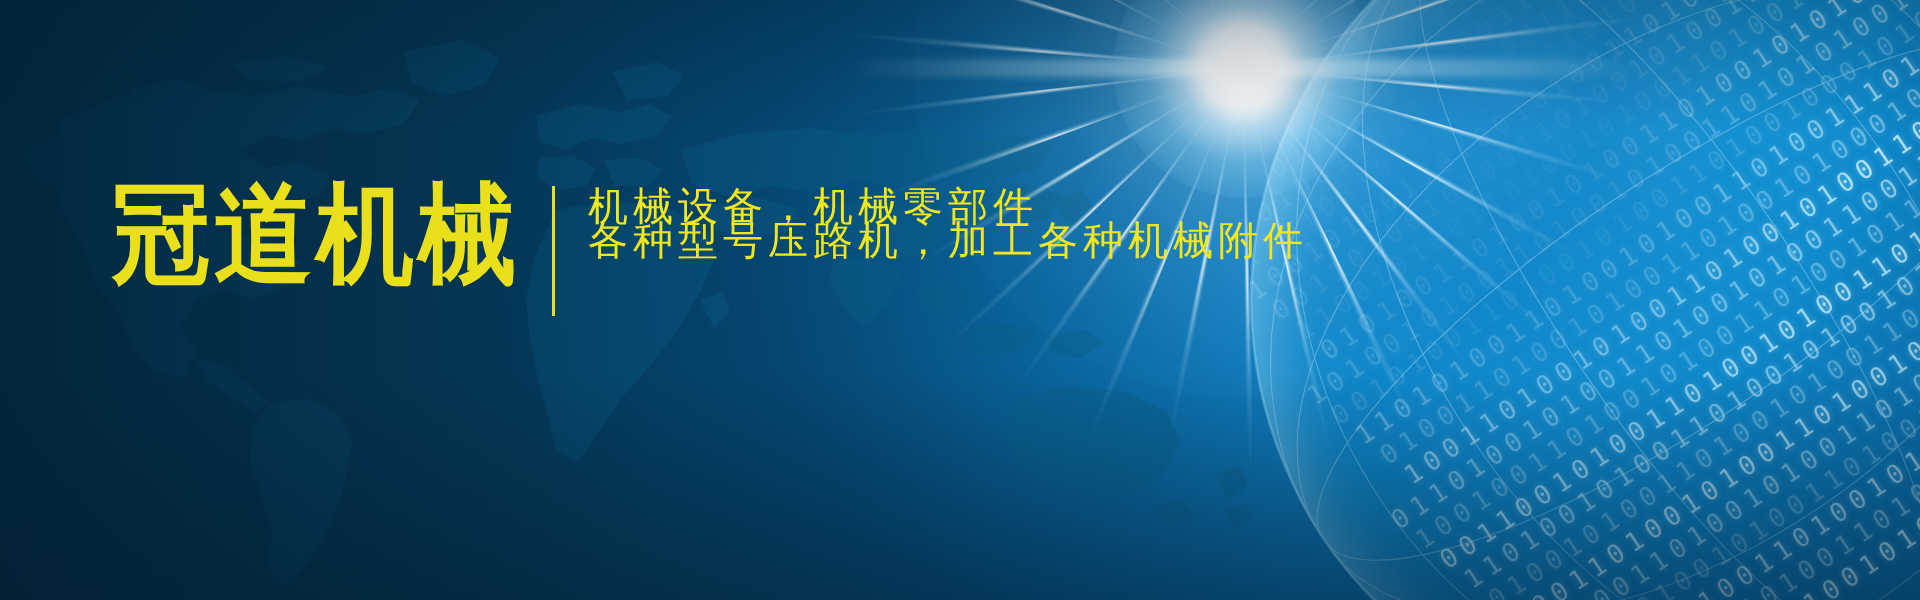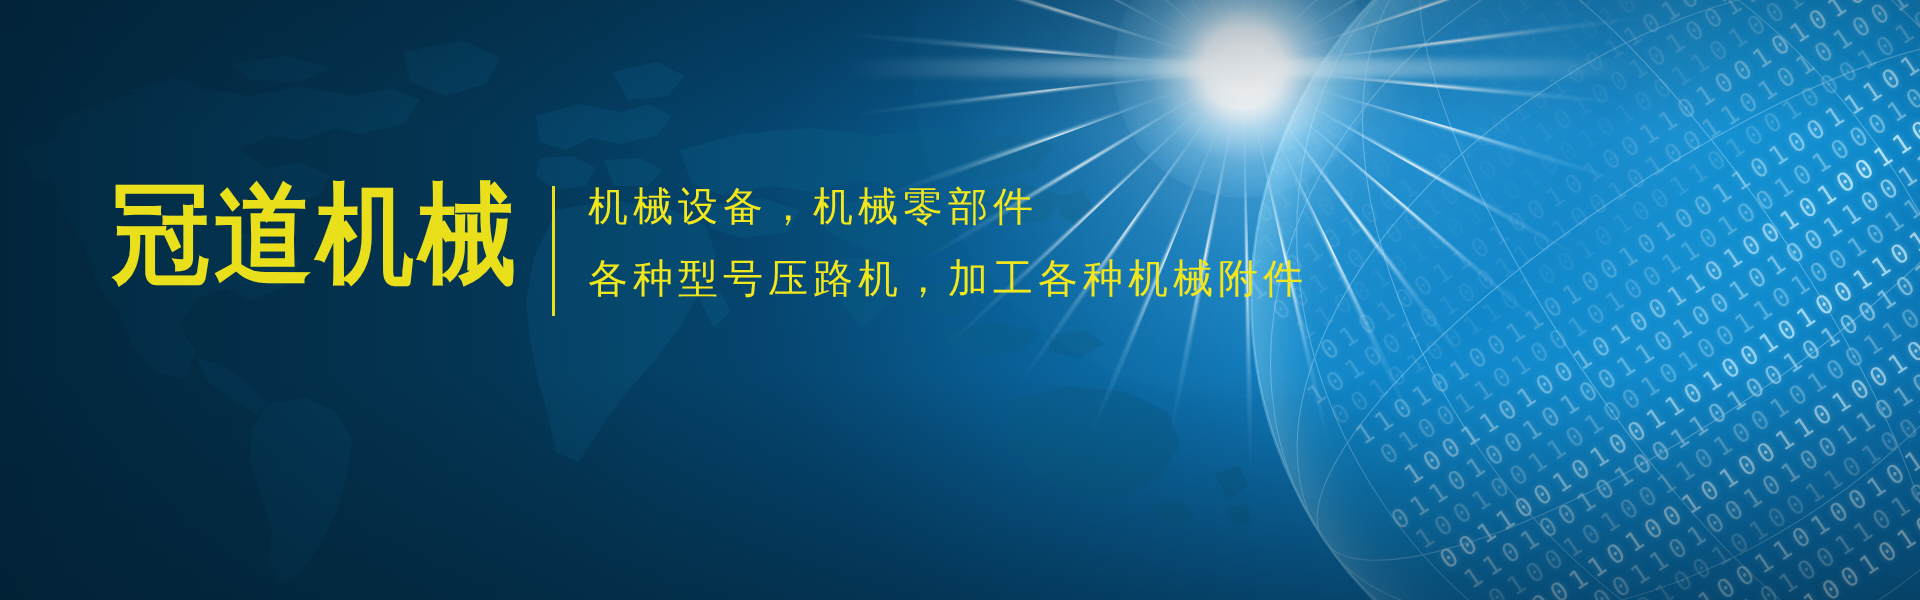--- a/index.html
+++ b/index.html
@@ -250,21 +250,21 @@
     width: 640px;
   }
   .slogan-line {
     font-family: Liberation Serif, serif;
     font-size: 40px;
     line-height: 34px;
     letter-spacing: 5px;
     color: #f2e71c;
     white-space: nowrap;
   }
-  .slogan-line + .slogan-line { margin-top: 38px; }
+  .slogan-line + .slogan-line { }
 </style>
 </head>
 <body>
 
 <div class="banner">
 
   <div class="bg-base"></div>
 
   <div class="worldmap">
     <svg viewBox="0 0 1250 600" preserveAspectRatio="none" aria-hidden="true">

